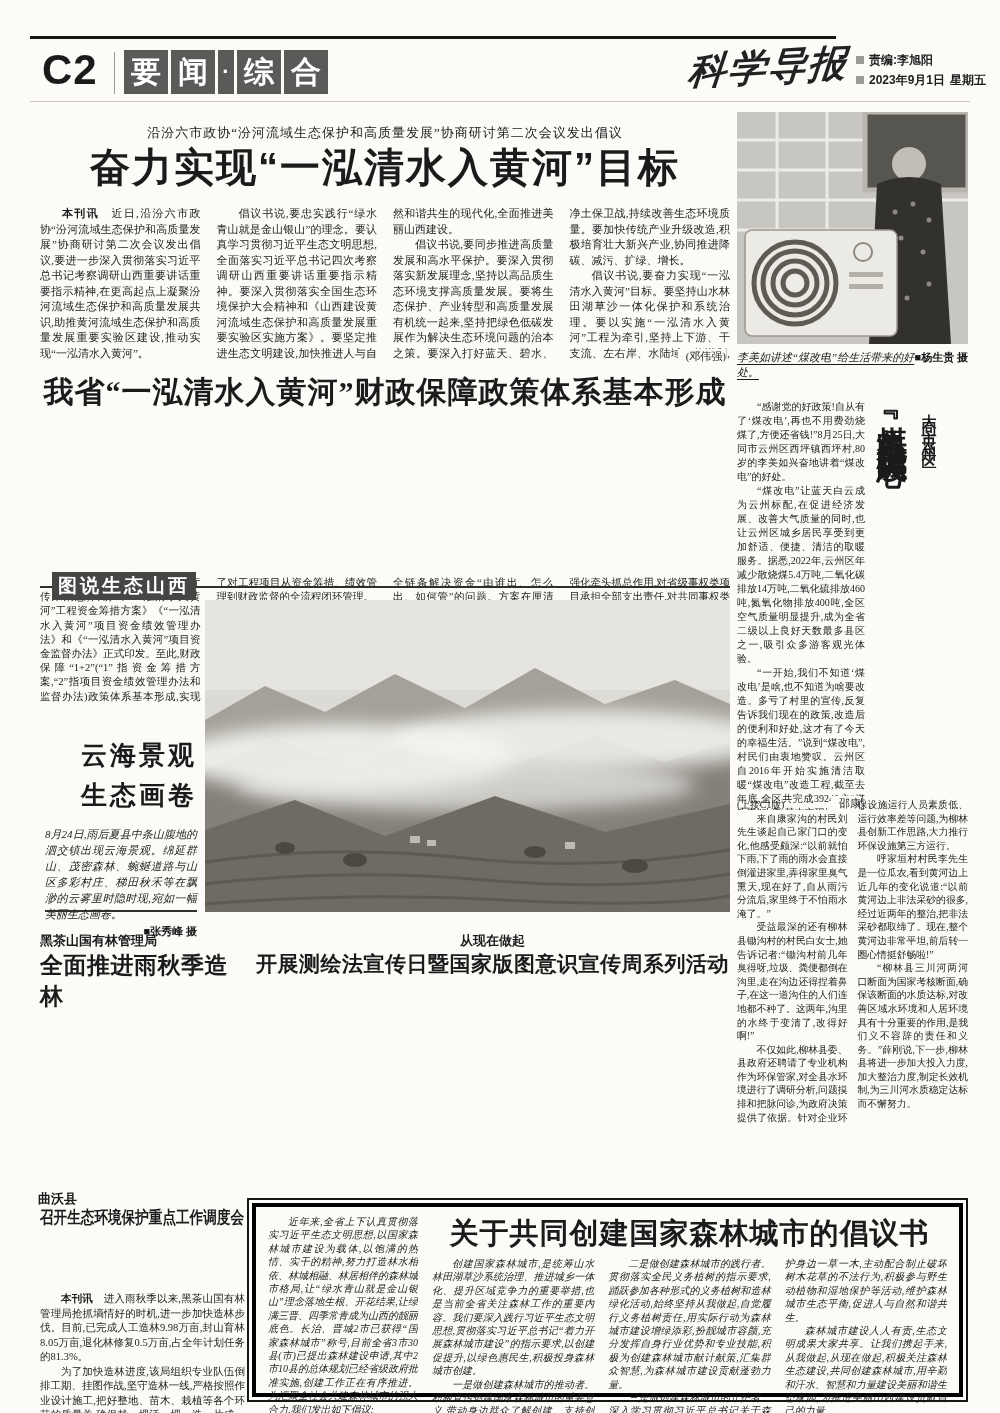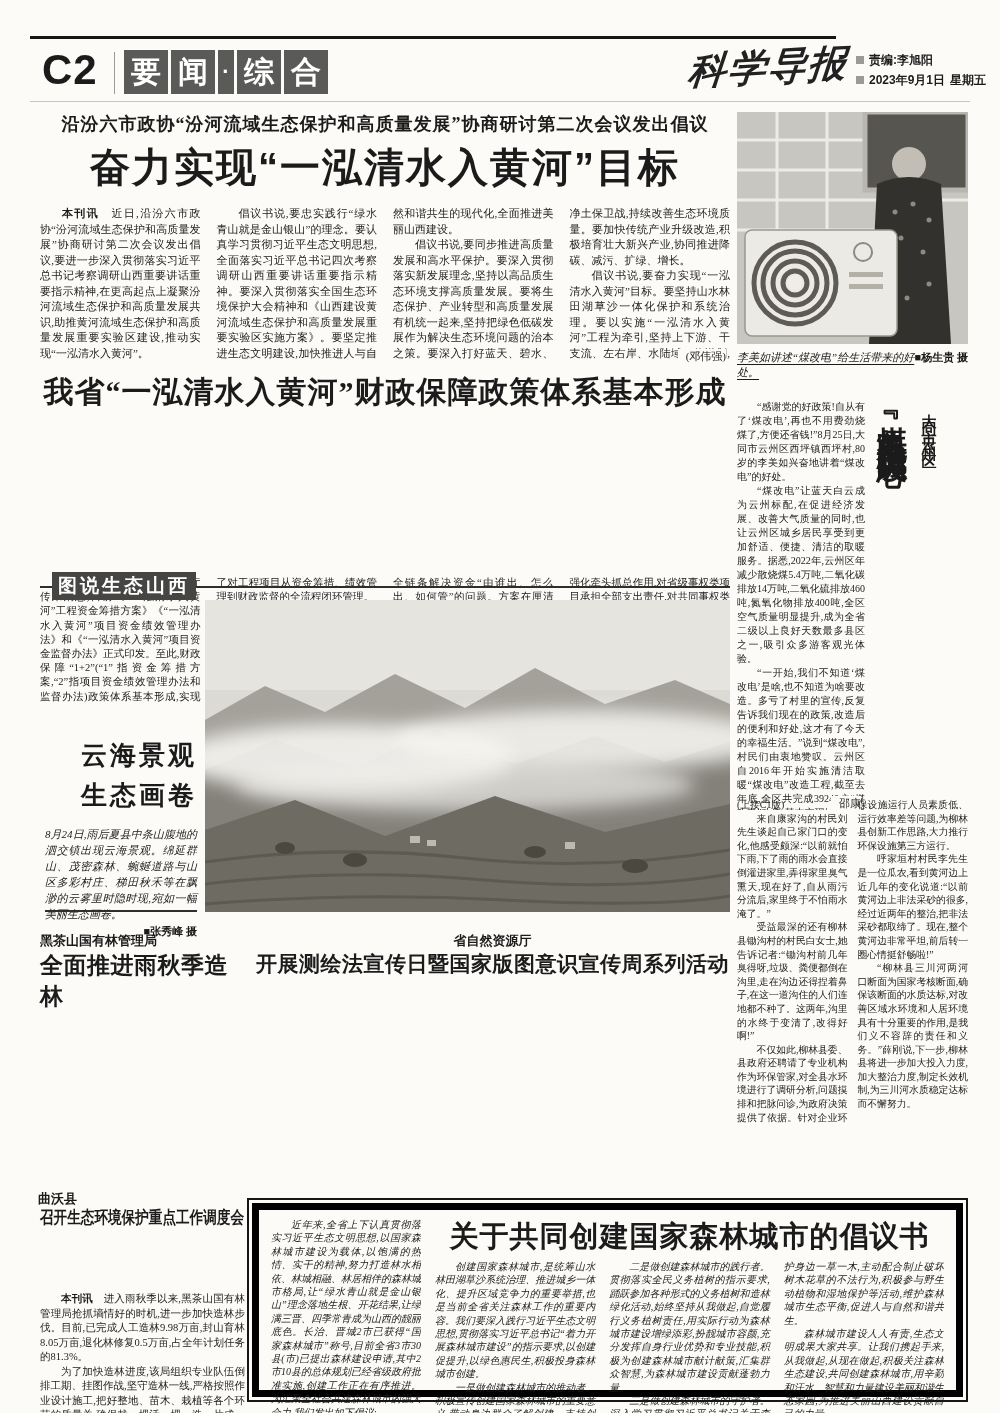--- a/index.html
+++ b/index.html
@@ -22,21 +22,21 @@
   .tile{width:44px;height:44px;background:#5a5a58;color:#fff;font-family:var(--sans);
         font-weight:700;font-size:30px;display:flex;align-items:center;justify-content:center;}
   .tile.dot{width:16px;font-size:22px;}
   .masthead{left:688px;top:42px;font-family:var(--serif);font-style:italic;font-weight:900;
             font-size:38px;transform:rotate(-3deg) skewX(-8deg);letter-spacing:2px;color:#222;}
   .hdr-info{left:856px;top:50px;font-family:var(--sans);font-size:12px;font-weight:700;line-height:20px;}
   .hdr-info .row{display:flex;align-items:center;gap:5px;white-space:nowrap;}
   .sq{width:8px;height:8px;background:#9a9a96;display:inline-block;flex:none;}
 
   
-  .kicker-c{text-align:center;font-weight:700;font-size:18px;letter-spacing:1px;}
+  .kicker-c{text-align:center;font-weight:400;font-size:13px;letter-spacing:1px;margin-top:12px;}
   .headline-1{font-family:var(--sans);font-weight:900;font-size:40px;text-align:center;letter-spacing:2px;}
   .headline-2{font-weight:900;font-size:30px;text-align:center;letter-spacing:1px;}
   .body-cols{column-gap:16px;font-size:11px;line-height:15.5px;text-align:justify;overflow:hidden;position:relative;}
   .body-cols p{text-indent:2em;}
   .wire{font-weight:700;}
   .byline{position:absolute;right:4px;bottom:0;background:#fcfbf8;padding-left:8px;font-size:11px;}
 
   
   .a1-kicker{left:40px;top:112px;width:690px;}
   .a1-head{left:40px;top:140px;width:690px;}
@@ -90,21 +90,21 @@
   .jx p{text-indent:2em;}
   .jx-label{font-weight:400;text-indent:0 !important;}
 
   
   .qw-kicker{left:38px;top:1190px;font-size:13px;font-weight:700;}
   .qw-head{left:40px;top:1206px;width:260px;font-weight:900;font-size:17px;white-space:nowrap;
            transform:scaleX(0.8);transform-origin:left center;}
 
   
   .cys{left:247px;top:1198px;width:721px;height:204px;border:2px solid #161616;padding:3px;}
-  .cys-inner{border:7px solid #000000;width:100%;height:100%;padding:8px 12px;
+  .cys-inner{border:4px solid #000000;width:100%;height:100%;padding:8px 12px;
              display:grid;grid-template-columns:150px 1fr;gap:0 14px;font-style:italic;}
   .cys-lead{font-size:10px;line-height:13.4px;text-align:justify;overflow:hidden;}
   .cys-lead p{text-indent:2em;}
   .cys-right{display:flex;flex-direction:column;min-width:0;}
   .cys-head{font-style:normal;font-weight:900;font-size:29px;text-align:center;letter-spacing:1px;line-height:36px;}
   .cys-body{margin-top:6px;flex:1;column-count:3;column-gap:14px;font-size:10px;line-height:13.4px;text-align:justify;overflow:hidden;}
   .cys-body p{text-indent:2em;}
 </style>
 </head>
 <body>
@@ -256,21 +256,21 @@
   </div>
 
   <div class="abs hcs-kicker">黑茶山国有林管理局</div>
   <div class="abs hcs-head">全面推进雨秋季造林</div>
   <div class="abs hcs-body">
     <p><span class="wire">本刊讯</span>　<span>进入雨秋季以来,黑茶山国有林管理局抢抓墒情好的时机,进一步加快造林步伐。目前,已完成人工造林9.98万亩,封山育林8.05万亩,退化林修复0.5万亩,占全年计划任务的81.3%。</span></p>
     <p>为了加快造林进度,该局组织专业队伍倒排工期、挂图作战,坚守造林一线,严格按照作业设计施工,把好整地、苗木、栽植等各个环节的质量关,确保栽一棵活一棵、造一片成一片,高质量完成全年造林任务,持续巩固林草生态建设成果。</p>
 
   </div>
 
-  <div class="abs chf-kicker">省自然资源厅</div>
+  <div class="abs chf-kicker">从现在做起</div>
   <div class="abs chf-head">开展测绘法宣传日暨国家版图意识宣传周系列活动</div>
 
   <div class="abs jx">
     <p class="jx-label">(上接C1版)</p>
     <p>来自康家沟的村民刘先生谈起自己家门口的变化,他感受颇深:“以前就怕下雨,下了雨的雨水会直接倒灌进家里,弄得家里臭气熏天,现在好了,自从雨污分流后,家里终于不怕雨水淹了。”</p>
     <p>受益最深的还有柳林县锄沟村的村民白女士,她告诉记者:“锄沟村前几年臭得呀,垃圾、粪便都倒在沟里,走在沟边还得捏着鼻子,在这一道沟住的人们连地都不种了。这两年,沟里的水终于变清了,改得好啊!”</p>
     <p>不仅如此,柳林县委、县政府还聘请了专业机构作为环保管家,对全县水环境进行了调研分析,问题摸排和把脉问诊,为政府决策提供了依据。针对企业环保设施运行人员素质低、运行效率差等问题,为柳林县创新工作思路,大力推行环保设施第三方运行。</p>
     <p>呼家垣村村民李先生是一位瓜农,看到黄河边上近几年的变化说道:“以前黄河边上非法采砂的很多,经过近两年的整治,把非法采砂都取缔了。现在,整个黄河边非常平坦,前后转一圈心情挺舒畅啦!”</p>
     <p>“柳林县三川河两河口断面为国家考核断面,确保该断面的水质达标,对改善区域水环境和人居环境具有十分重要的作用,是我们义不容辞的责任和义务。”薛刚说,下一步,柳林县将进一步加大投入力度,加大整治力度,制定长效机制,为三川河水质稳定达标而不懈努力。</p>
 

